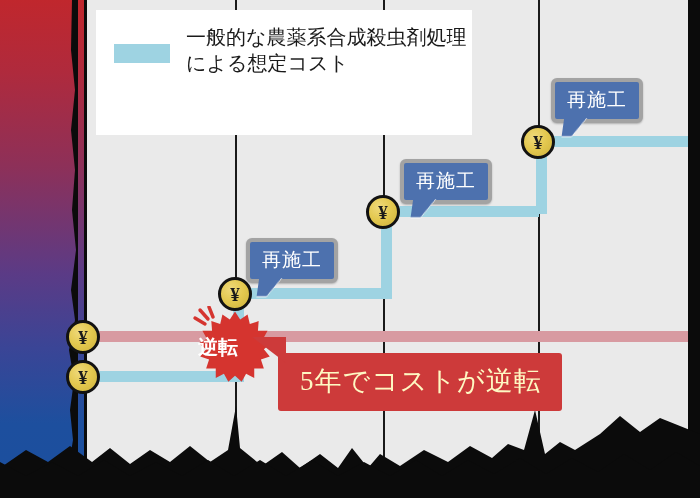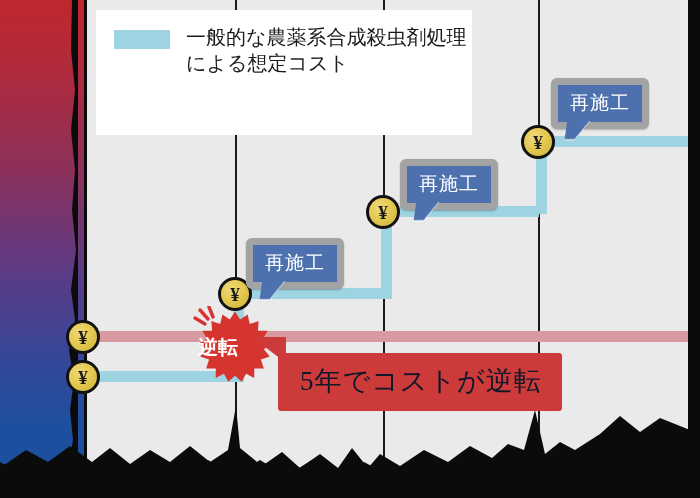--- a/index.html
+++ b/index.html
@@ -41,21 +41,21 @@
     background:radial-gradient(circle at 36% 32%,#efd97a 0%,#e3c84f 48%,#cdb23c 100%);
     border:3px solid #121212;
     box-sizing:border-box;
     display:flex;align-items:center;justify-content:center;
     color:#1a1a1a;font-size:19px;line-height:1;font-weight:bold;
     font-family:"Liberation Serif", serif;
     z-index:6;
   }
   
   .bubble{
-    position:absolute;background:#4d71ae;border:7px solid #a3a3a3;
+    position:absolute;background:#4d71ae;border:4px solid #a3a3a3;
     border-radius:6px;color:#ffffff;
     font-family:"Liberation Serif", serif;
     font-size:19px;letter-spacing:1px;
     padding:5px 12px 6px 12px;
     box-shadow:0 1px 2px rgba(0,0,0,.25);
     z-index:7;white-space:nowrap;
   }
   .bubble .tail{
     position:absolute;left:8px;bottom:-17px;width:0;height:0;
     border-left:10px solid #4d71ae;
@@ -64,42 +64,42 @@
     border-bottom:0;
     transform:skewX(-8deg);
     filter:drop-shadow(0 1px 0 #ffffff);
   }
   
   .legend{
     position:absolute;left:96px;top:10px;width:376px;height:125px;
     background:#ffffff;z-index:9;
     padding:14px 0 0 0;box-sizing:border-box;
   }
-  .legend-row{display:flex;align-items:flex-start;margin:0 0 6px 18px;}
+  .legend-row{display:flex;align-items:center;margin:0 0 6px 18px;}
   .swatch{width:56px;height:19px;flex:0 0 auto;margin-top:6px;}
   .sw-blue{background:#9ed3e2;}
   .sw-red{background:#d59a9e;}
   .legend-text{
     margin-left:16px;font-size:20px;line-height:1.32;color:#1a1a1a;
     font-family:"Liberation Serif", serif;
   }
   
   .burst{
     position:absolute;width:74px;height:74px;z-index:8;
     display:flex;align-items:center;
   }
   .burst svg{position:absolute;left:0;top:0;}
   .burst span{
     position:relative;color:#ffffff;font-size:20px;font-weight:bold;
     font-family:"Liberation Serif", serif;letter-spacing:0px;
   }
   .impact{position:absolute;z-index:8;}
   
   .banner{
-    position:absolute;background:#cd3a3a;color:#0f172a;
+    position:absolute;background:#cd3a3a;color:#fef9c3;
     font-family:"Liberation Serif", serif;
     font-size:27px;letter-spacing:1px;
     padding:10px 20px 12px 22px;
     z-index:8;white-space:nowrap;
     border-radius:3px;
   }
   .banner .bnr-tail{
     position:absolute;left:-26px;top:-16px;width:0;height:0;
     border-top:0 solid transparent;
     border-bottom:26px solid transparent;

